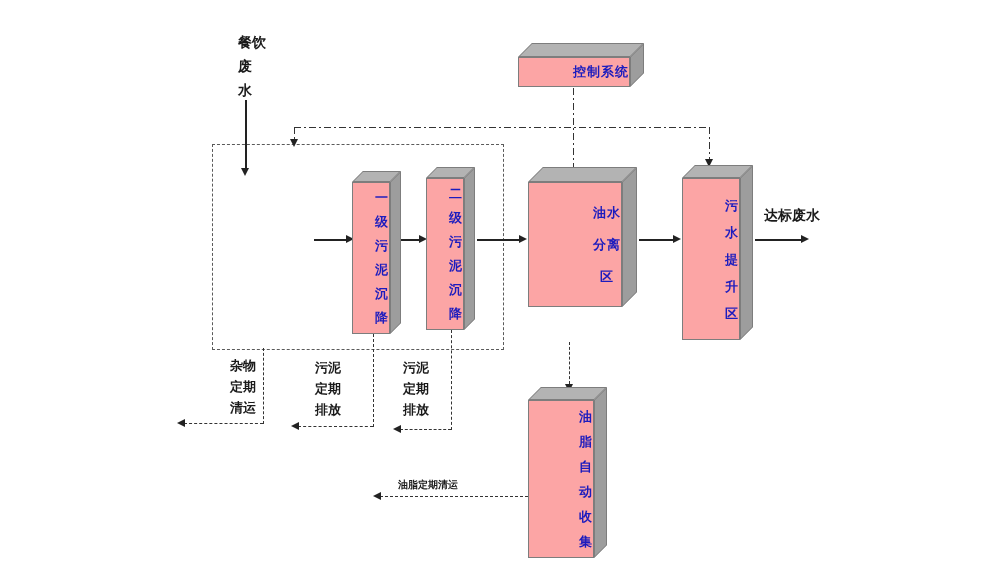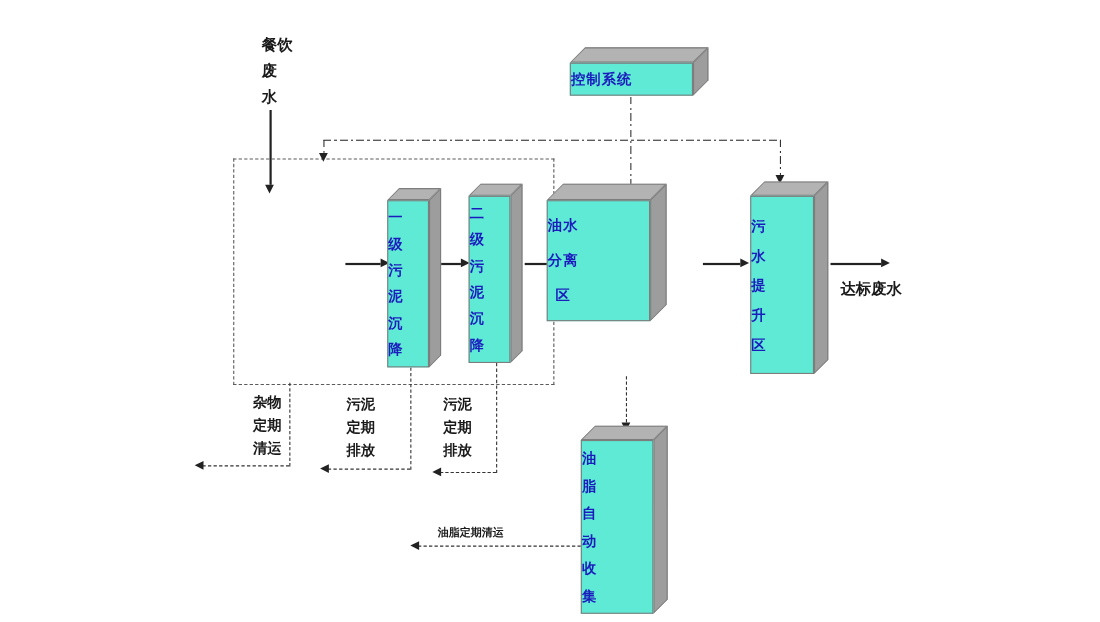--- a/index.html
+++ b/index.html
@@ -1,25 +1,25 @@
 <!DOCTYPE html>
 <html><head>
 <meta charset="utf-8">
 <style>
   html,body{margin:0;padding:0;background:#ffffff;}
   .canvas{
     position:relative;width:1000px;height:565px;background:#ffffff;
-    font-family:Liberation Serif, serif;overflow:hidden;
+    font-family:Liberation Sans, sans-serif;overflow:hidden;
   }
   
   .box3d{position:absolute;}
   .face{box-sizing:border-box;position:absolute;border:1px solid #7d7d7d;}
   .face.front{
-    left:0;top:0;width:100%;height:100%;background:#5eead4;
-    display:flex;align-items:center;justify-content:flex-start;z-index:2;
+    left:0;top:0;width:100%;height:100%;background:#fca5a5;
+    display:flex;align-items:center;justify-content:flex-end;z-index:2;
   }
   .face.top{
     left:0;top:calc(-1 * var(--d));width:100%;height:var(--d);
     background:#b3b3b3;transform:skewX(-45deg);transform-origin:0 100%;z-index:1;
   }
   .face.side{
     left:100%;top:0;width:var(--d);height:100%;
     background:#9d9d9d;transform:skewY(-45deg);transform-origin:0 0;z-index:1;
   }
   .boxlabel{
@@ -96,21 +96,21 @@
     <div class="face front">
       <span class="boxlabel" style="line-height:24px;">二
 级
 污
 泥
 沉
 降</span>
     </div>
   </div>
 
-  <div class="box3d" style="left:497px;top:182px;width:94px;height:110px;--d:15px;">
+  <div class="box3d" style="left:528px;top:182px;width:94px;height:125px;--d:15px;">
     <div class="face top"></div>
     <div class="face side"></div>
     <div class="face front">
       <span class="boxlabel" style="line-height:32px;">油水
 分离
 区</span>
     </div>
   </div>
 
   <div class="box3d" style="left:682px;top:178px;width:58px;height:162px;--d:13px;">
@@ -145,21 +145,21 @@
   <div class="ah right" style="left:419px;top:235px;"></div>
 
   <div class="slh" style="left:477px;top:239px;width:42px;"></div>
   <div class="ah right" style="left:519px;top:235px;"></div>
 
   <div class="slh" style="left:639px;top:239px;width:34px;"></div>
   <div class="ah right" style="left:673px;top:235px;"></div>
 
   <div class="slh" style="left:755px;top:239px;width:46px;"></div>
   <div class="ah right" style="left:801px;top:235px;"></div>
-  <div class="tlabel" style="left:764px;top:205px;font-size:14px;margin-top:48px;">达标废水</div>
+  <div class="tlabel" style="left:764px;top:205px;font-size:14px;">达标废水</div>
 
   <div class="dsv" style="left:569px;top:342px;height:42px;"></div>
   <div class="ah down" style="left:565px;top:384px;"></div>
 
   <div class="tlabel" style="left:230px;top:355px;">杂物
 定期
 清运</div>
   <div class="dsv" style="left:263px;top:348px;height:76px;"></div>
   <div class="dsh" style="left:184px;top:423px;width:79px;"></div>
   <div class="ah left" style="left:177px;top:419px;"></div>

